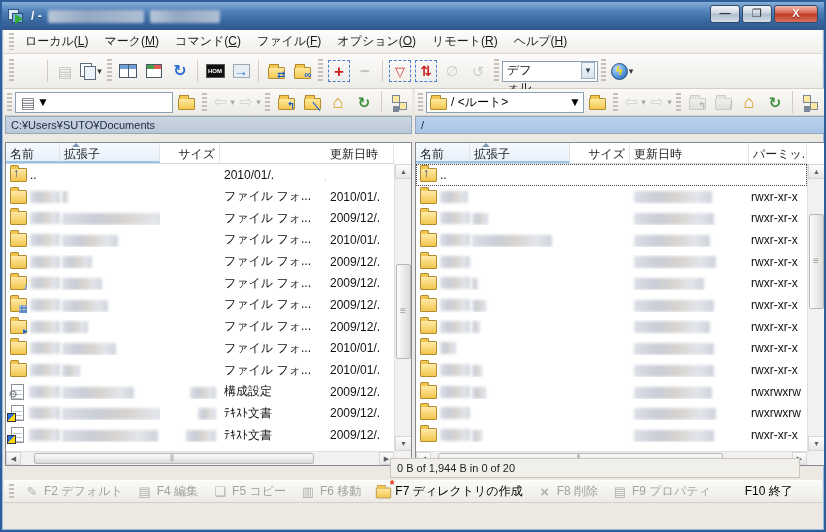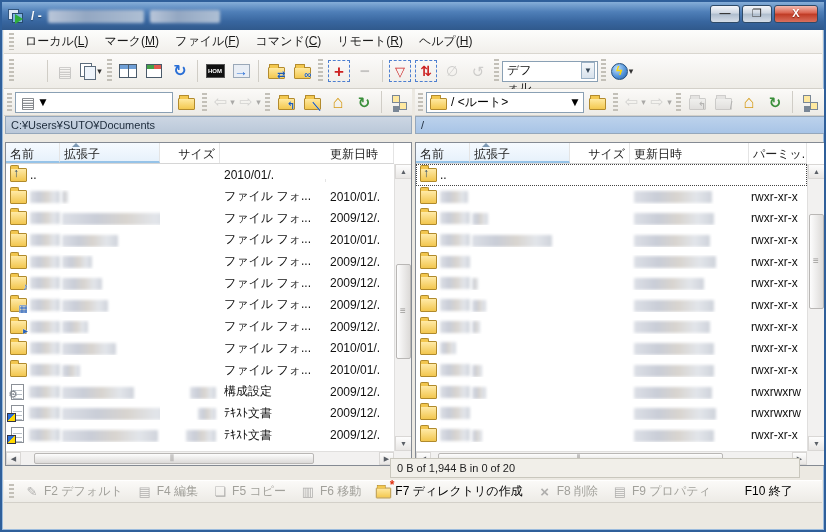--- a/index.html
+++ b/index.html
@@ -165,22 +165,23 @@
       <span class="wbtn">—</span>
       <span class="wbtn">❐</span>
       <span class="wbtn close">X</span>
     </span>
   </div>
 
   <div class="menubar">
     <span class="grip"></span>
   <span class="menu-item">ローカル(<u>L</u>)</span>
       <span class="menu-item">マーク(<u>M</u>)</span>
+      <span class="menu-item">コマンド(<u>C</u>)</span>
       <span class="menu-item">ファイル(<u>F</u>)</span>
-      <span class="menu-item">コマンド(<u>C</u>)</span>
+      <span class="menu-item">オプション(<u>O</u>)</span>
       <span class="menu-item">リモート(<u>R</u>)</span>
       <span class="menu-item">ヘルプ(<u>H</u>)</span>
     </div>
 
   <div class="toolbar" id="main-toolbar">
       <span class="grip"></span>
       <span class="tbtn">
         <span class="g g-gear"></span>
       </span>
       <span class="tb-sep"></span>

